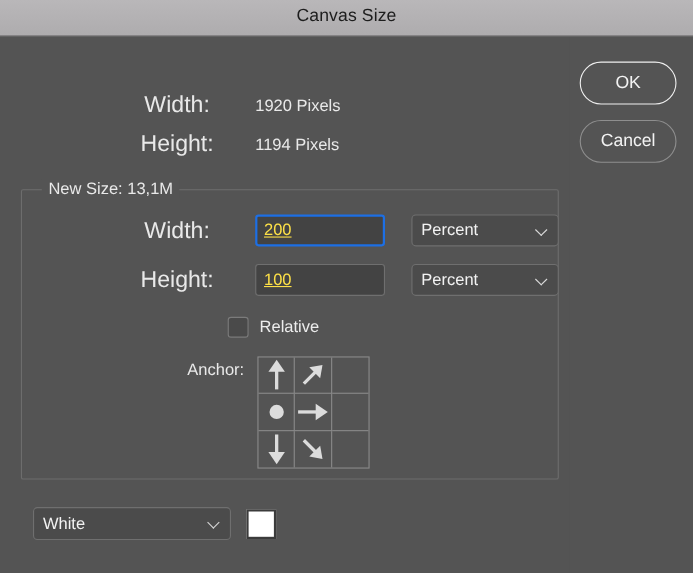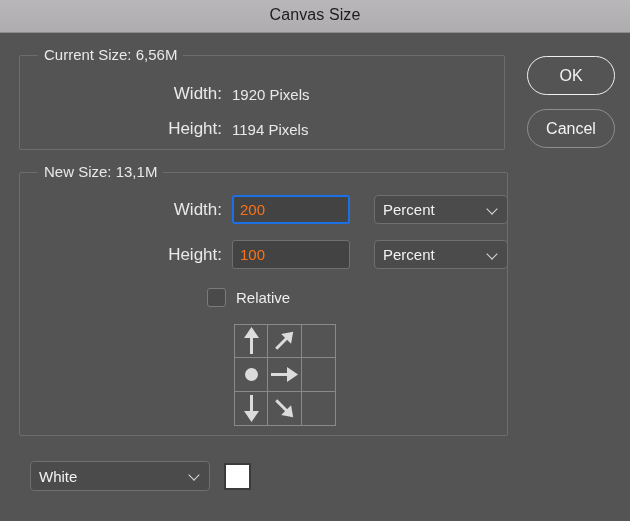--- a/index.html
+++ b/index.html
@@ -61,22 +61,22 @@
   #group-current { left: 19px; top: 55px; width: 486px; height: 95px; }
   #group-new     { left: 19px; top: 172px; width: 489px; height: 264px; }
 
   
   .row {
     position: absolute;
     display: flex;
     align-items: center;
   }
   .lbl {
-    text-align: right;
-    font-size: 17px;
+    text-align: center;
+    font-size: 21px;
     color: #e9e9e9;
     white-space: nowrap;
   }
   .val {
     font-size: 15px;
     color: #e9e9e9;
     white-space: nowrap;
   }
 
   #row-cur-width  { left: 100px; top: 84px; width: 300px; }
@@ -91,25 +91,26 @@
   }
   .field-row .lbl { width: 122px; margin-right: 10px; }
 
   .textinput {
     width: 118px;
     height: 29px;
     box-sizing: border-box;
     background: #434343;
     border: 1px solid #6f6f6f;
     border-radius: 3px;
-    color: #f97316;
+    color: #fde047;
     font-size: 15px;
     font-family: "Liberation Sans", sans-serif;
     padding: 0 7px;
     outline: none;
+    text-decoration: underline;
   }
   .textinput.focused {
     border: 2px solid #1d6fe4;
     padding: 0 6px;
   }
 
   .selectwrap {
     position: relative;
     margin-left: 12px;
     padding-left: 12px;
@@ -256,23 +257,20 @@
 
 <div id="dialog">
 
   <div id="titlebar">
     <div class="title">Canvas Size</div>
   </div>
 
   <div class="pillbtn" id="btn-ok">OK</div>
   <div class="pillbtn" id="btn-cancel">Cancel</div>
 
-  <div class="groupbox" id="group-current">
-    <div class="group-legend">Current Size: 6,56M</div>
-  </div>
 
   <div class="row" id="row-cur-width">
     <div class="lbl">Width:</div>
     <div class="val">1920 Pixels</div>
   </div>
   <div class="row" id="row-cur-height">
     <div class="lbl">Height:</div>
     <div class="val">1194 Pixels</div>
   </div>
 
@@ -300,20 +298,21 @@
         <span class="chev"></span>
       </div>
     </div>
   </div>
 
   <div id="relative-row">
     <div class="checkbox"></div>
     <div class="cb-label">Relative</div>
   </div>
 
+  <div id="anchor-label">Anchor:</div>
   <div id="anchor-grid">
     <div class="acell">
       <span>
         <svg width="17" height="30" viewBox="0 0 17 30">
             <g fill="#dcdcdc">
           <rect x="7" y="8" width="3" height="20"></rect>
           <polygon points="8.5,1 16,12 1,12"></polygon>
         </g>
           </svg>
       </span>

